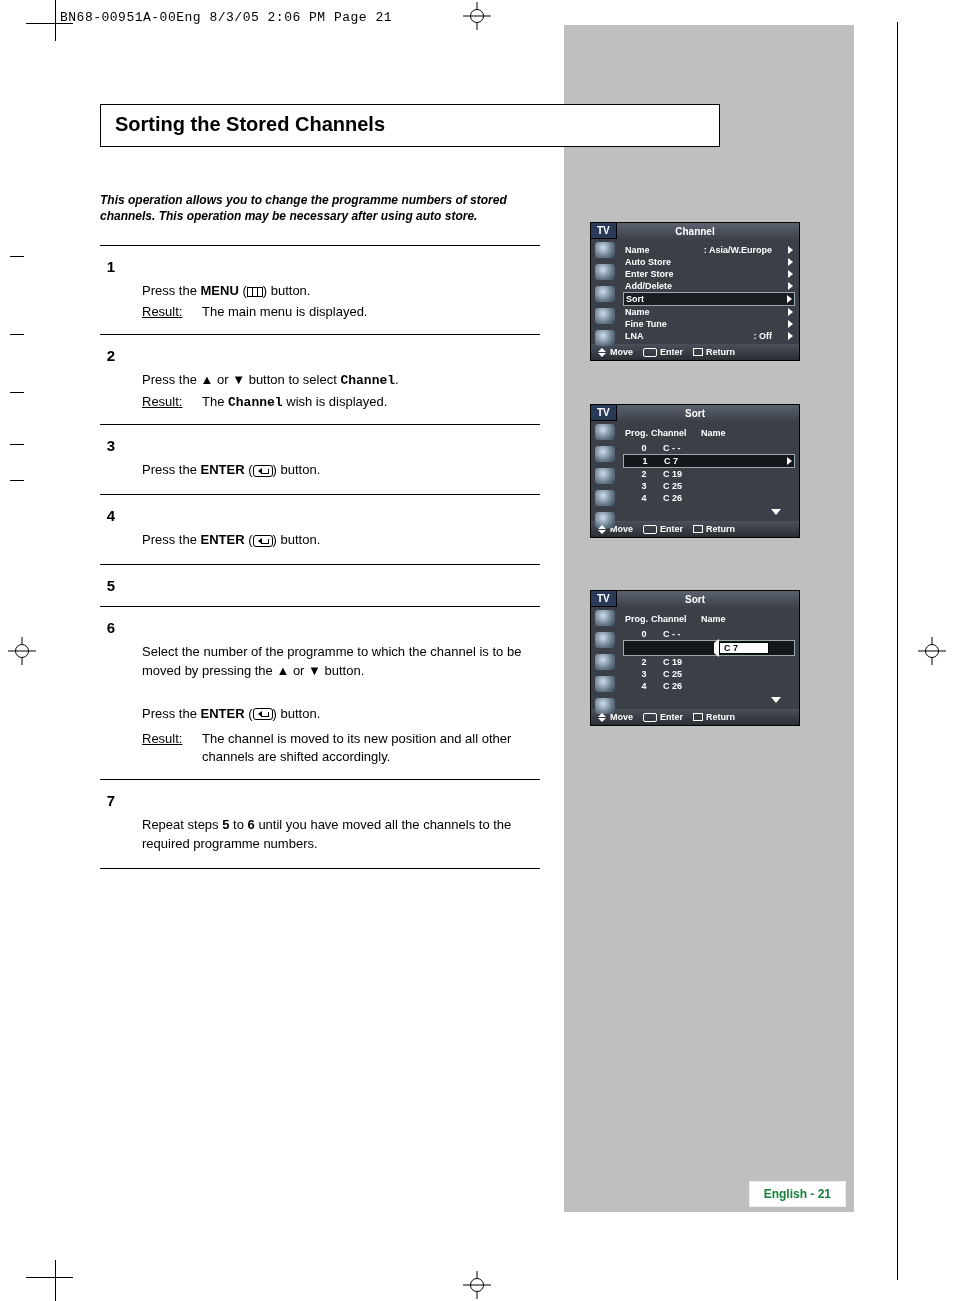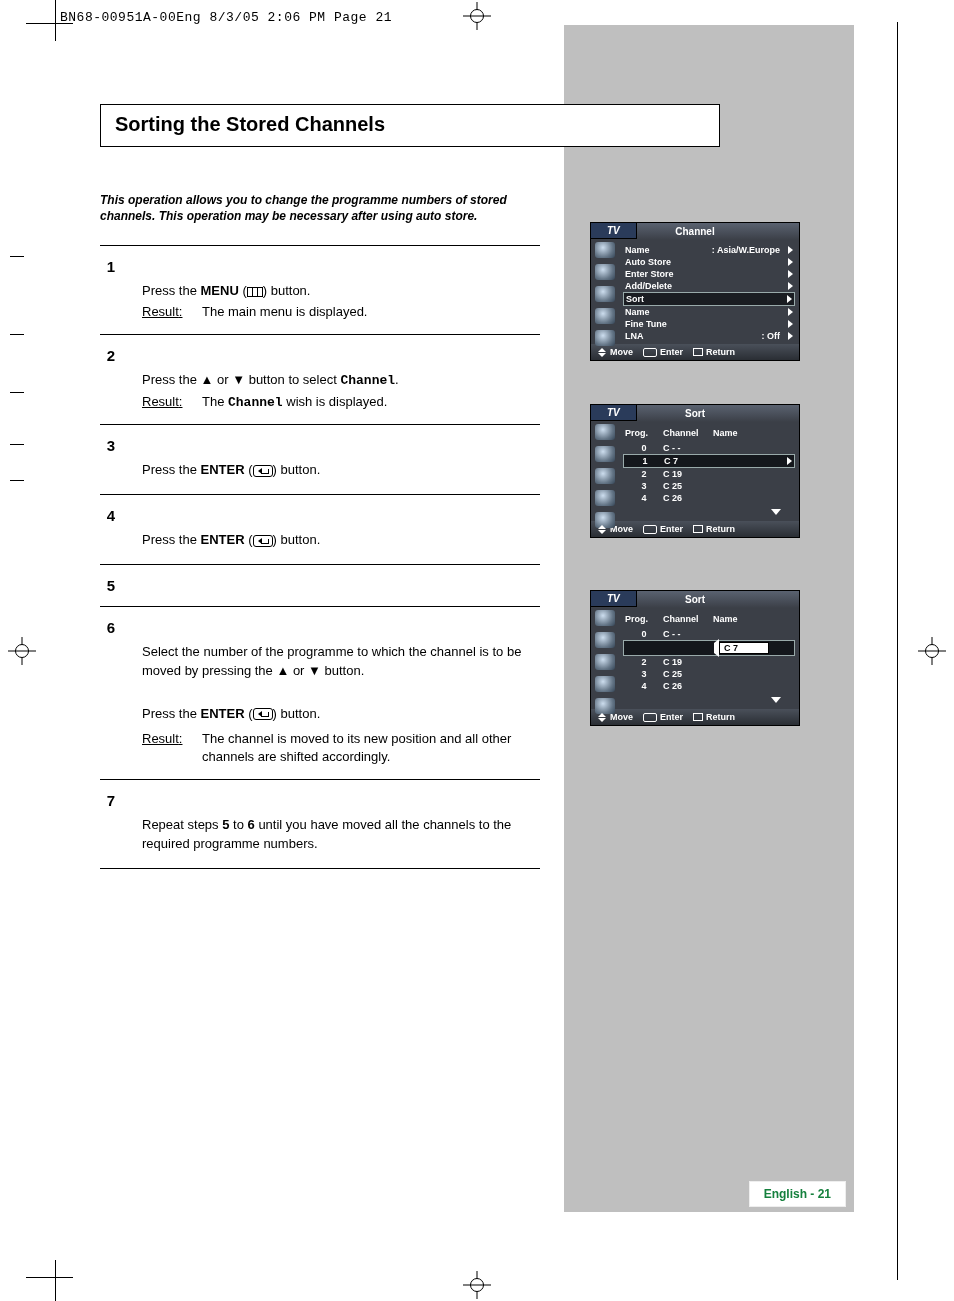--- a/index.html
+++ b/index.html
@@ -117,23 +117,22 @@
     width: 210px;
     font-size: 10px;
     color:#fff;
     background:#3b3f47;
     border:1px solid #000;
   }
   .osd .tv-tab {
     position:absolute; top:-1px; left:-1px;
     background:#2a3b5a; color:#fff;
     font-weight:bold; font-size:10px;
-    padding:2px 16px;
+    padding:2px 6px;
     border:1px solid #000;
-    font-style:italic;
   }
   .osd .osd-title {
     background: linear-gradient(#5a6270,#3b3f47);
     text-align:center;
     font-weight:bold;
     padding:3px 0;
     font-size:10px;
   }
   .osd .left-icons {
     position:absolute; top:15px; left:0; width:28px;
@@ -141,21 +140,21 @@
     padding:4px 0;
   }
   .osd .left-icons .ic {
     width:20px; height:16px; margin:0 auto;
     background: radial-gradient(circle at 40% 35%, #cde 0%, #678 60%, #345 100%);
     border-radius:3px;
   }
   .osd .content { margin-left:30px; padding:4px 6px 2px 4px; }
   .osd .row { display:flex; align-items:center; font-weight:bold; font-size:9px; padding:1px 0; }
   .osd .row .lbl { flex:1; }
-  .osd .row .val { flex:0 0 auto; padding-right:8px; }
+  .osd .row .val { flex:0 0 auto; padding-right:16px; }
   .osd .row .tri {
     width:0;height:0;border-top:4px solid transparent;border-bottom:4px solid transparent;border-left:5px solid #fff;
   }
   .osd .row.sel {
     background:#1a1d22; border:1px solid #9aa; margin:0 -2px; padding:1px 2px;
   }
   .osd .hints {
     display:flex; gap:10px;
     padding:3px 6px; font-size:9px; font-weight:bold;
     background: linear-gradient(#4a505a,#2a2e34);
@@ -176,21 +175,21 @@
   .osd .hints .ent {
     display:inline-block; width:14px; height:9px; border:1px solid #fff; border-radius:2px; position:relative;
   }
   .osd .hints .ret {
     display:inline-block; width:10px; height:8px; border:1px solid #fff;
   }
 
   .osd .sort-head {
     display:flex; font-weight:bold; font-size:9px; padding:2px 0 4px 0;
   }
-  .osd .sort-head span:nth-child(1){ width:38px; }
+  .osd .sort-head span:nth-child(1){ width:26px; }
   .osd .sort-head span:nth-child(2){ width:50px; }
   .osd .sort-row {
     display:flex; font-weight:bold; font-size:9px; align-items:center; padding:1px 0;
   }
   .osd .sort-row span:nth-child(1){ width:38px; text-align:center; }
   .osd .sort-row span:nth-child(2){ width:50px; }
   .osd .sort-row span:nth-child(3){ flex:1; }
   .osd .sort-row .tri-r {
     width:0;height:0;border-top:4px solid transparent;border-bottom:4px solid transparent;border-left:5px solid #fff;
   }

